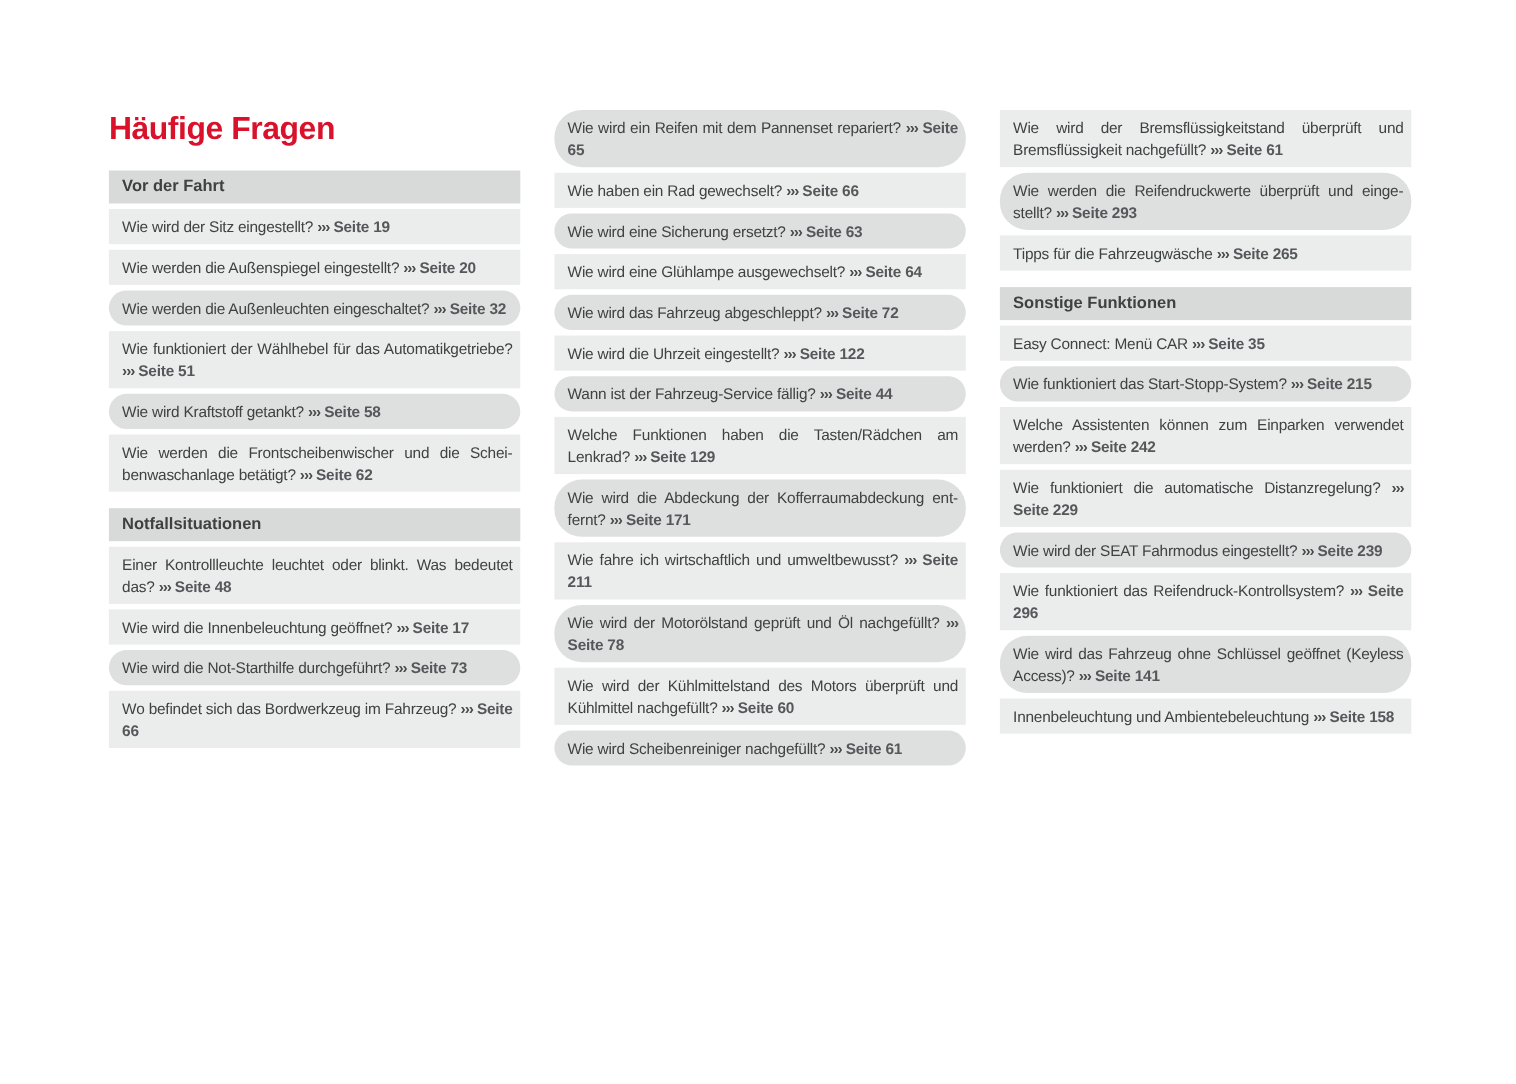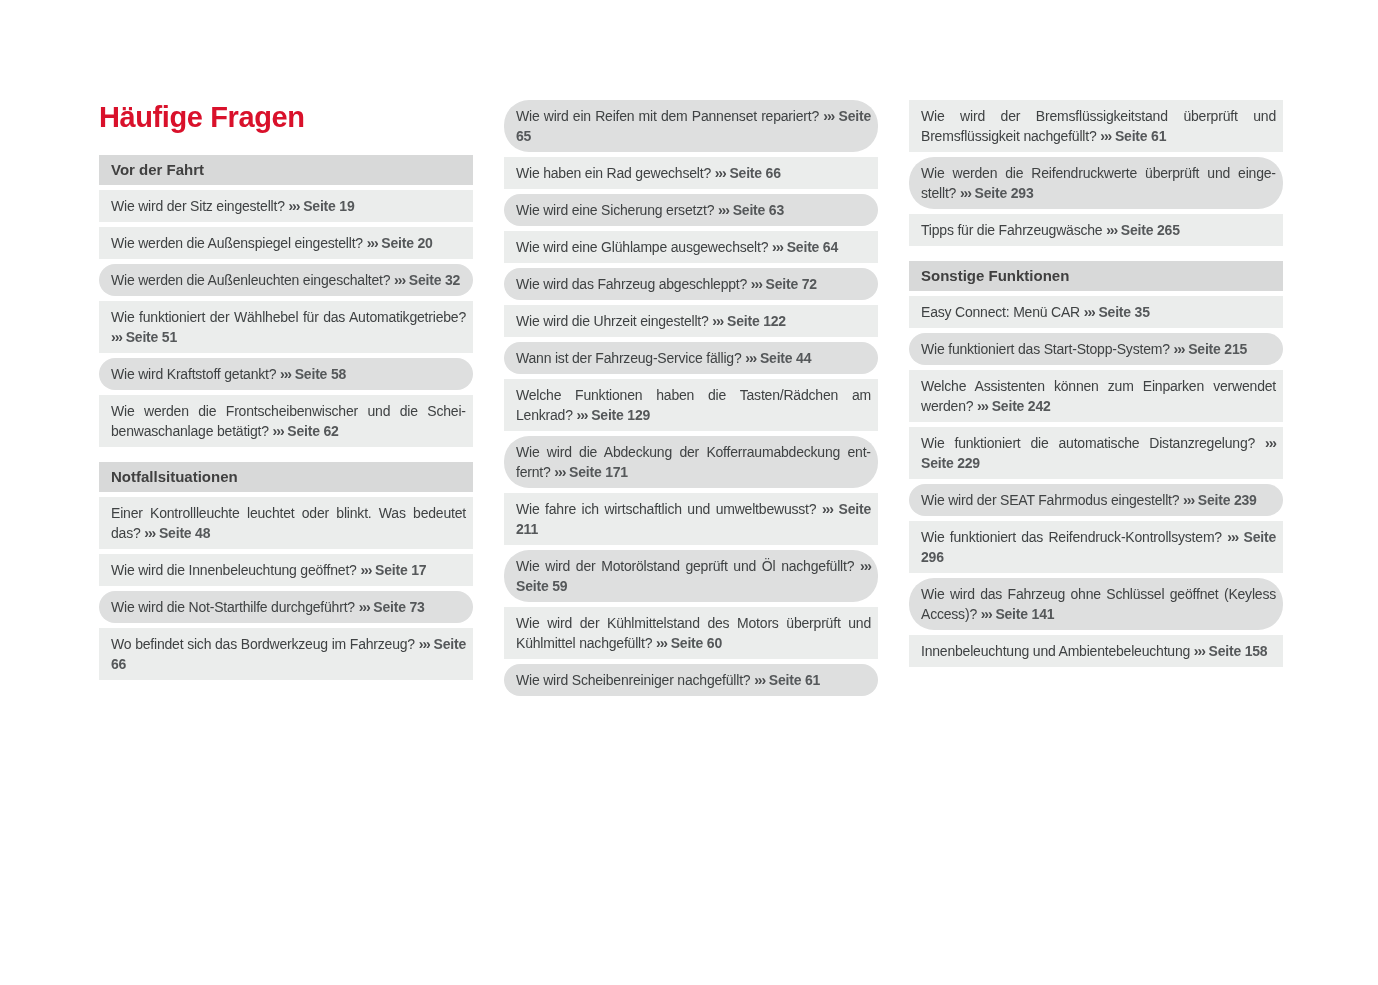--- a/index.html
+++ b/index.html
@@ -90,21 +90,21 @@
         <div class="row dark"><span class="q">Wie wird ein Reifen mit dem Pannenset repariert?</span> <span class="arrow">›››</span> <span class="ref">Seite 65</span></div>
         <div class="row light"><span class="q">Wie haben ein Rad gewechselt?</span> <span class="arrow">›››</span> <span class="ref">Seite 66</span></div>
         <div class="row dark"><span class="q">Wie wird eine Sicherung ersetzt?</span> <span class="arrow">›››</span> <span class="ref">Seite 63</span></div>
         <div class="row light"><span class="q">Wie wird eine Glühlampe ausgewechselt?</span> <span class="arrow">›››</span> <span class="ref">Seite 64</span></div>
         <div class="row dark"><span class="q">Wie wird das Fahrzeug abgeschleppt?</span> <span class="arrow">›››</span> <span class="ref">Seite 72</span></div>
         <div class="row light"><span class="q">Wie wird die Uhrzeit eingestellt?</span> <span class="arrow">›››</span> <span class="ref">Seite 122</span></div>
         <div class="row dark"><span class="q">Wann ist der Fahrzeug-Service fällig?</span> <span class="arrow">›››</span> <span class="ref">Seite 44</span></div>
         <div class="row light"><span class="q">Welche Funktionen haben die Tasten/Rädchen am Lenkrad?</span> <span class="arrow">›››</span> <span class="ref">Seite 129</span></div>
         <div class="row dark"><span class="q">Wie wird die Abdeckung der Kofferraumabdeckung ent­fernt?</span> <span class="arrow">›››</span> <span class="ref">Seite 171</span></div>
         <div class="row light"><span class="q">Wie fahre ich wirtschaftlich und umweltbewusst?</span> <span class="arrow">›››</span> <span class="ref">Sei­te 211</span></div>
-        <div class="row dark"><span class="q">Wie wird der Motorölstand geprüft und Öl nachgefüllt?</span> <span class="arrow">›››</span> <span class="ref">Seite 59</span></div>
+        <div class="row dark"><span class="q">Wie wird der Motorölstand geprüft und Öl nachgefüllt?</span> <span class="arrow">›››</span> <span class="ref">Seite 78</span></div>
         <div class="row light"><span class="q">Wie wird der Kühlmittelstand des Motors überprüft und Kühlmittel nachgefüllt?</span> <span class="arrow">›››</span> <span class="ref">Seite 60</span></div>
         <div class="row dark"><span class="q">Wie wird Scheibenreiniger nachgefüllt?</span> <span class="arrow">›››</span> <span class="ref">Seite 61</span></div>
       </div>
   </div>
   <div class="col">
     <div class="entries">
         <div class="row light"><span class="q">Wie wird der Bremsflüssigkeitstand überprüft und Bremsflüssigkeit nachgefüllt?</span> <span class="arrow">›››</span> <span class="ref">Seite 61</span></div>
         <div class="row dark"><span class="q">Wie werden die Reifendruckwerte überprüft und einge­stellt?</span> <span class="arrow">›››</span> <span class="ref">Seite 293</span></div>
         <div class="row light"><span class="q">Tipps für die Fahrzeugwäsche</span> <span class="arrow">›››</span> <span class="ref">Seite 265</span></div>
         <div class="section-header">Sonstige Funktionen</div>

